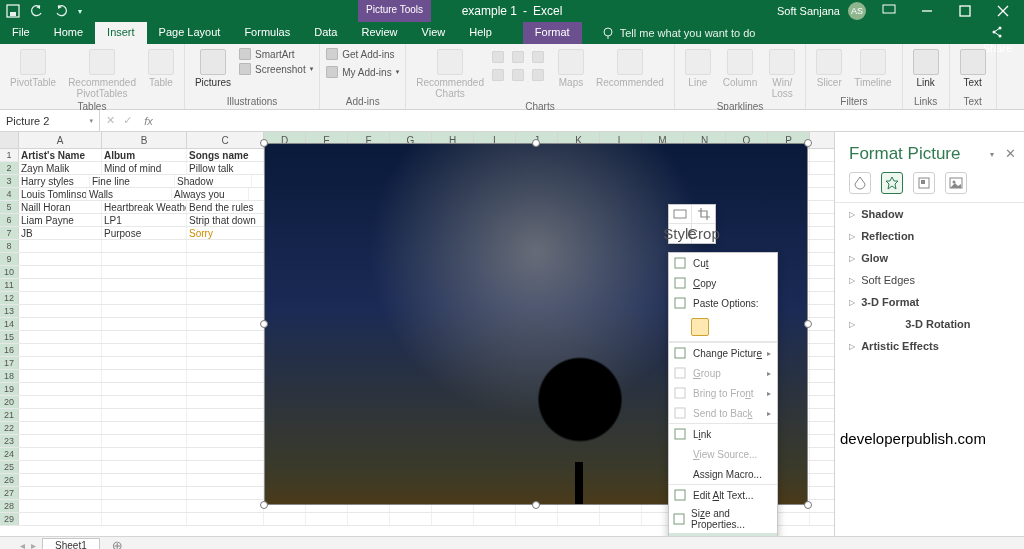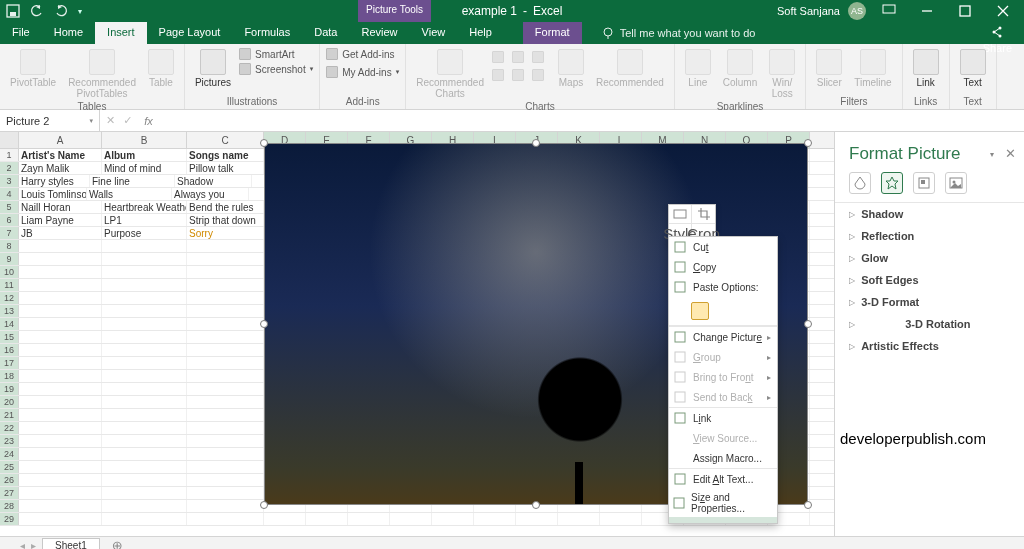--- a/index.html
+++ b/index.html
@@ -73,21 +73,21 @@
   .h-bl { left: -5px; bottom: -5px; } .h-br { right: -5px; bottom: -5px; }
   .h-t { left: 50%; top: -5px; margin-left:-4px; } .h-b { left: 50%; bottom: -5px; margin-left:-4px; }
   .h-l { left: -5px; top: 50%; margin-top:-4px; } .h-r { right: -5px; top: 50%; margin-top:-4px; }
 
   
   .mini-toolbar { position: absolute; left: 668px; top: 72px; width: 48px; height: 40px; background: #fff; border: 1px solid #c8c8c8; box-shadow: 0 2px 6px rgba(0,0,0,.2); display: flex; flex-wrap: wrap; }
   .mini-cell { width: 50%; height: 50%; display:flex; align-items:center; justify-content:center; font-size:15px; color:#555; }
   .mini-cell:first-child, .mini-cell:nth-child(2) { border-bottom:1px solid #e4e4e4; }
   .mini-cell:nth-child(odd){ border-right:1px solid #e4e4e4; }
 
-  .context-menu { position: absolute; left: 668px; top: 104px; width: 110px; background: #fff; border: 1px solid #c8c8c8; box-shadow: 0 3px 8px rgba(0,0,0,.25); }
+  .context-menu { position: absolute; left: 668px; top: 120px; width: 110px; background: #fff; border: 1px solid #c8c8c8; box-shadow: 0 3px 8px rgba(0,0,0,.25); }
   .cm-item { display: flex; align-items: center; gap: 6px; padding: 3px 6px 3px 4px; font-size: 10px; position: relative; }
   .cm-icon { width: 14px; height: 14px; display:flex; align-items:center; justify-content:center; }
   .cm-item.sep-after { border-bottom: 1px solid #e6e6e6; }
   .cm-item.dis { color: #b0b0b0; }
   .cm-item.hover { background: #d6e6dc; }
   .cm-arrow { position: absolute; right: 6px; font-size: 8px; color: #888; }
   .paste-icon { width: 18px; height: 18px; border: 1px solid #d0a030; background: #ffe9b0; margin: 2px 0 2px 18px; border-radius: 2px; }
 
   
   .sp-title { padding: 12px 14px 8px; font-size: 17px; color: #2f7a4e; display:flex; align-items:center; }
@@ -1092,21 +1092,21 @@
         <div class="sp-section">
           <span class="tri">▷</span>
           <span style="font-weight: 600;">Reflection</span>
         </div>
         <div class="sp-section">
           <span class="tri">▷</span>
           <span style="font-weight: 600;">Glow</span>
         </div>
         <div class="sp-section">
           <span class="tri">▷</span>
-          <span style="font-weight: 700;">Soft Edges</span>
+          <span style="font-weight: 400;">Soft Edges</span>
         </div>
         <div class="sp-section">
           <span class="tri">▷</span>
           <span style="font-weight: 600;">3-D Format</span>
         </div>
         <div class="sp-section">
           <span class="tri">▷</span>
           <span style="font-weight: 600; margin-left: 44px;">3-D Rotation</span>
         </div>
         <div class="sp-section">

